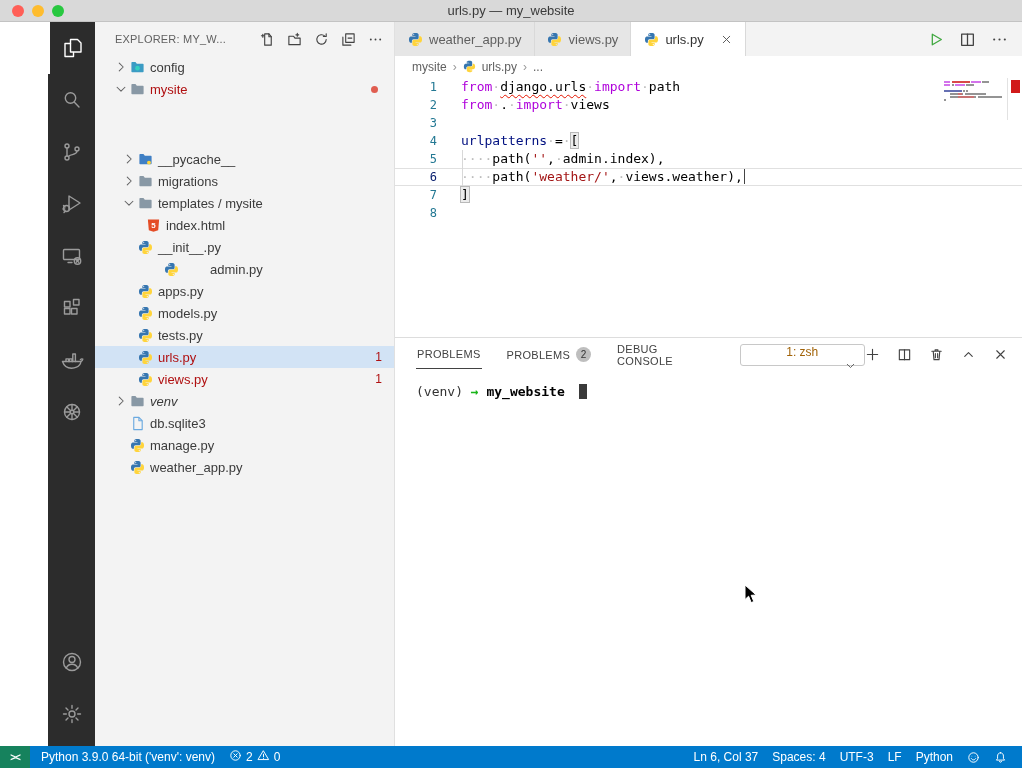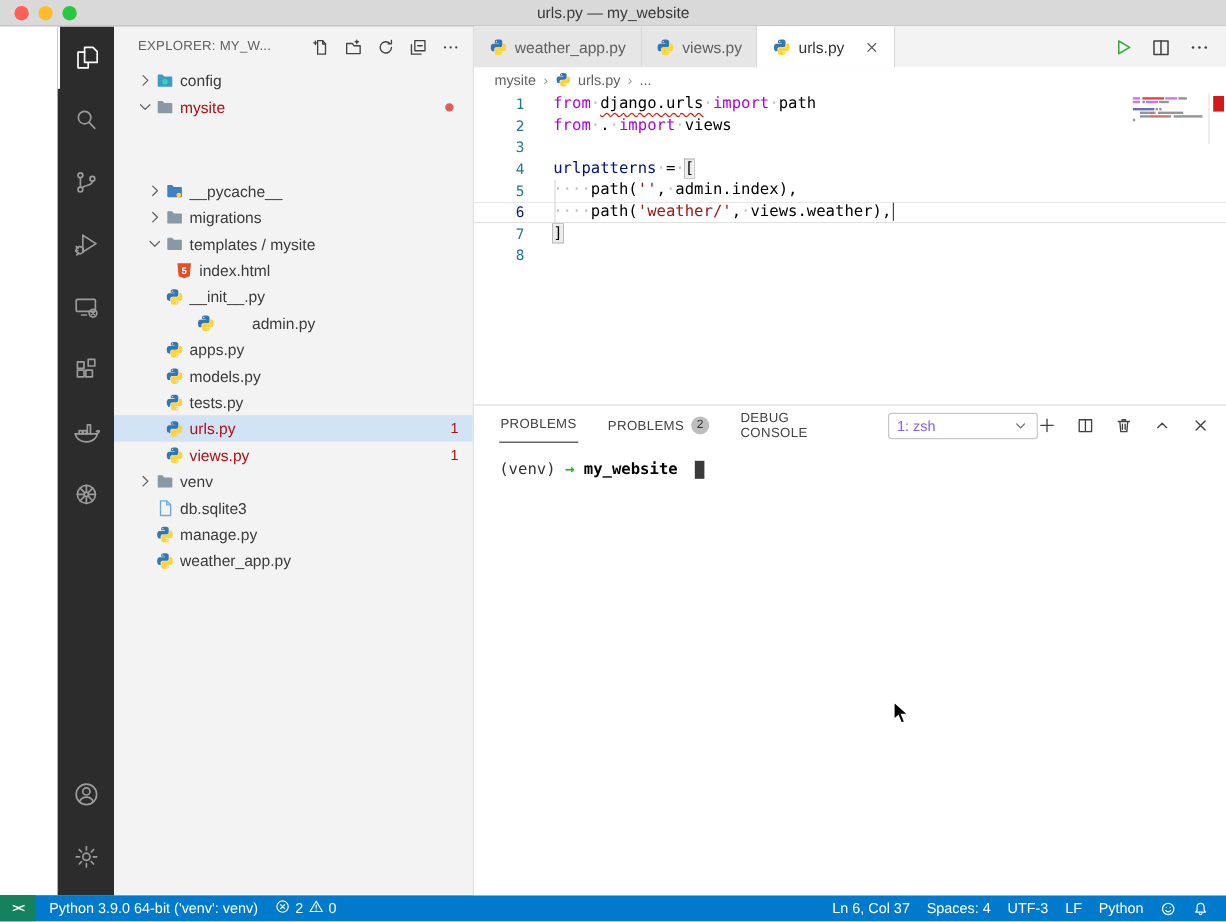--- a/index.html
+++ b/index.html
@@ -82,21 +82,21 @@
   .mm-border { position:absolute; top:0; right:14px; width:1px; height:42px; background:#e2e2e2; }
   .ruler { position:absolute; top:0; right:0; width:14px; height:100%; }
   .ruler-err { position:absolute; top:2px; right:2px; width:9px; height:13px; background:#d11a1a; }
 
   
   .panel { height:409px; flex:none; border-top:1px solid #ddd; display:flex; flex-direction:column; background:#fff; }
   .panel-header { height:33px; flex:none; display:flex; align-items:center; padding:0 14px 0 21px; }
   .p-tab { font-size:11px; color:#424242; letter-spacing:.3px; margin-right:24px; padding:8px 1px; cursor:pointer; display:flex; align-items:center; gap:6px; }
   .p-tab.active { border-bottom:1px solid #424242; }
   .p-tab .p-badge { background:#bebebe; color:#333; border-radius:50%; width:15px; height:15px; font-size:10px; display:flex; align-items:center; justify-content:center; }
-  .shell-select { margin-left:16px; width:150px; height:22px; border:1px solid #c8c8c8; border-radius:3px; background:#fff; display:flex; align-items:center; padding:0 7px; font-size:12px; color:#8b5cf6; cursor:pointer; }
+  .shell-select { margin-left:16px; width:150px; height:22px; border:1px solid #c8c8c8; border-radius:3px; background:#fff; display:flex; align-items:center; padding:0 7px; font-size:12px; color:#a16207; cursor:pointer;flex-direction:column; }
   .shell-select .sel-chev { margin-left:auto; display:flex; color:#616161; }
   .shell-select svg { width:13px; height:13px; }
   .panel-actions { margin-left:auto; display:flex; align-items:center; gap:17px; color:#424242; }
   .panel-actions span { display:flex; cursor:pointer; }
   .panel-actions svg { width:15px; height:15px; }
 
   .terminal { flex:1; padding:13px 0 0 21px; font-family:"DejaVu Sans Mono",monospace; font-size:13px; color:#333; }
   .pr-arrow { color:#19b519; font-weight:bold; }
   .pr-dir { color:#000000; font-weight:bold; }
   .term-caret { display:inline-block; width:8px; height:15px; background:#3a3a3a; vertical-align:text-bottom; margin-left:6px; }
@@ -382,21 +382,21 @@
           <span class="twisty"></span>
           <span class="t-icon">
             <svg viewBox="0 0 32 32">
               <path d="M15.9 2.1c-7.1 0-6.6 3.1-6.6 3.1l.01 3.2h6.7v1H6.6S2.1 8.9 2.1 16c0 7.1 3.9 6.9 3.9 6.9h2.3v-3.3s-.13-3.9 3.9-3.9h6.6s3.8.1 3.8-3.7V6s.6-3.9-6.7-3.9zm-3.7 2.2a1.2 1.2 0 1 1 0 2.4 1.2 1.2 0 0 1 0-2.4z" fill="#3676b0"></path>
               <path d="M16.1 29.9c7.1 0 6.6-3.1 6.6-3.1l-.01-3.2h-6.7v-1h9.4s4.5.5 4.5-6.6c0-7.1-3.9-6.9-3.9-6.9h-2.3v3.3s.13 3.9-3.9 3.9h-6.6s-3.8-.1-3.8 3.7V26s-.6 3.9 6.7 3.9zm3.7-2.2a1.2 1.2 0 1 1 0-2.4 1.2 1.2 0 0 1 0 2.4z" fill="#ffd43b"></path>
             </svg>
           </span>
           <span class="tree-label err">views.py</span>
           <span class="badge">1</span>
         </div>
-        <div class="tree-row" style="padding-left: 18px;">
+        <div class="tree-row" style="padding-left: 18px; font-style: italic;">
           <span class="twisty">
             <svg viewBox="0 0 16 16" fill="none" stroke="currentColor" stroke-width="1.2" stroke-linecap="round" stroke-linejoin="round">
               <path d="M6 3.5l4.5 4.5L6 12.5"></path>
             </svg>
           </span>
           <span class="t-icon">
             <svg viewBox="0 0 16 16">
               <path d="M1.5 3a.8.8 0 0 1 .8-.8h3.5l1.5 1.9h6.4a.8.8 0 0 1 .8.8v7.4a.8.8 0 0 1-.8.8H2.3a.8.8 0 0 1-.8-.8z" fill="#8898a5"></path>
             </svg>
           </span>

